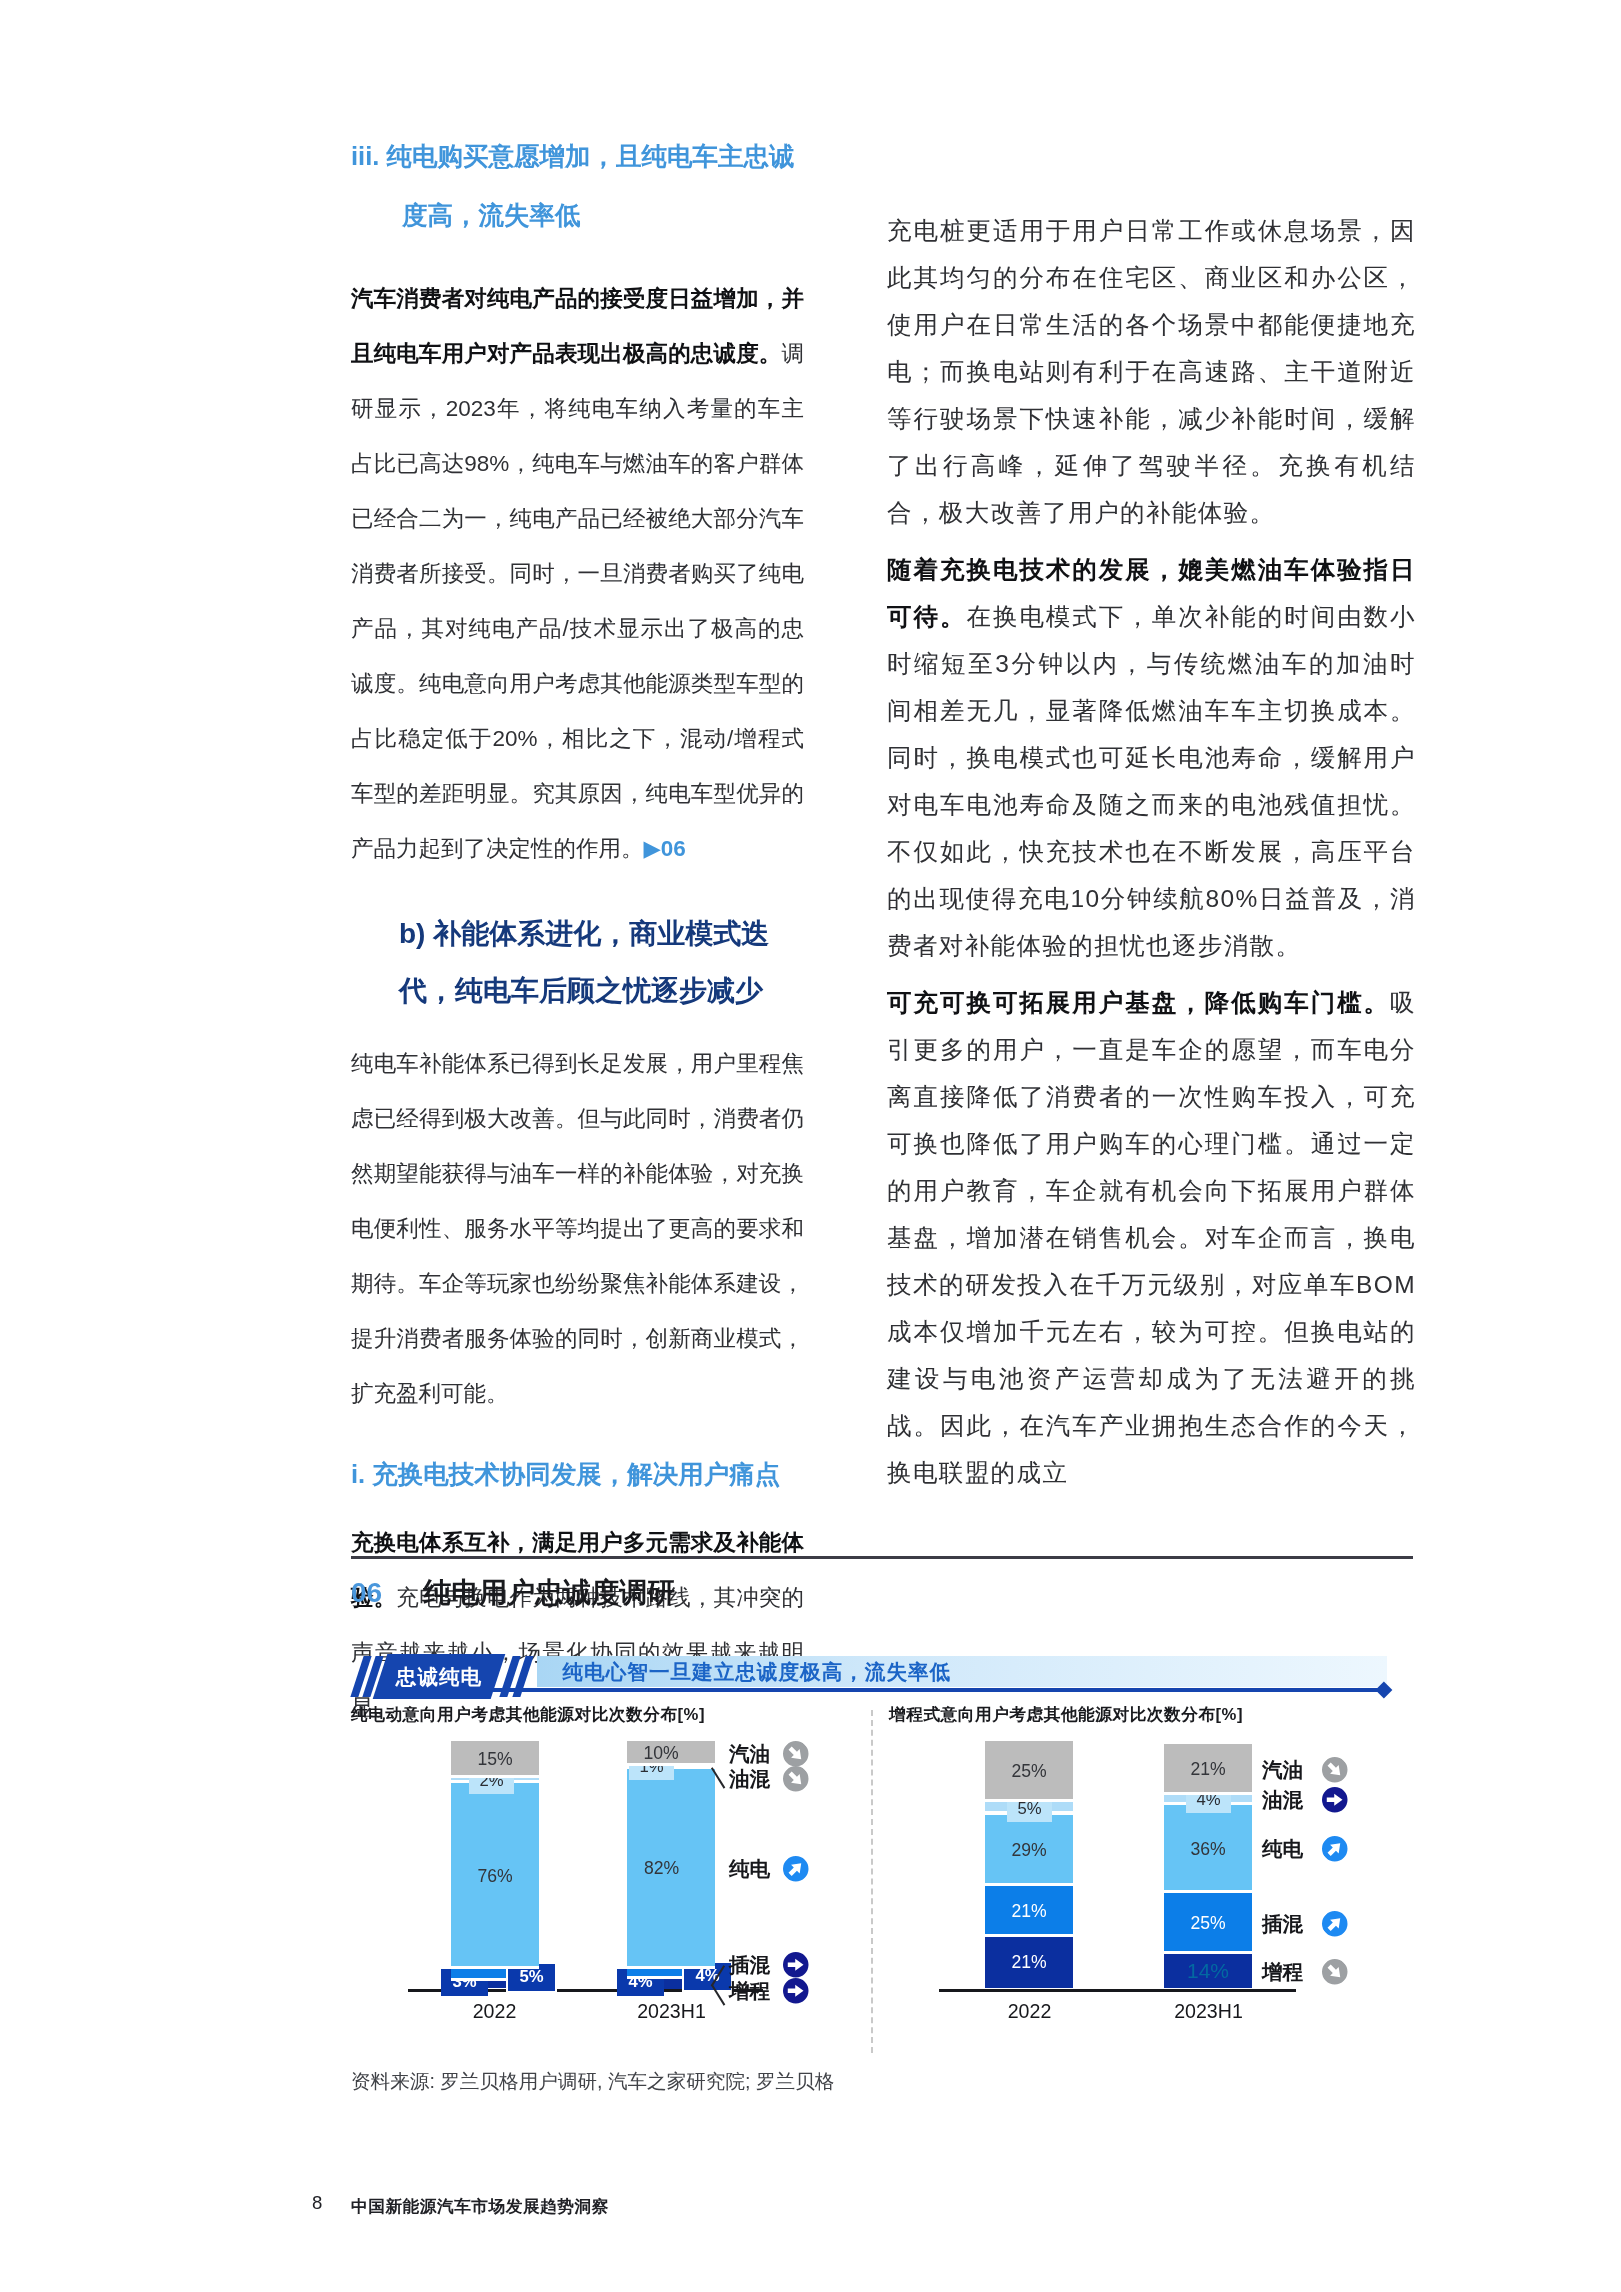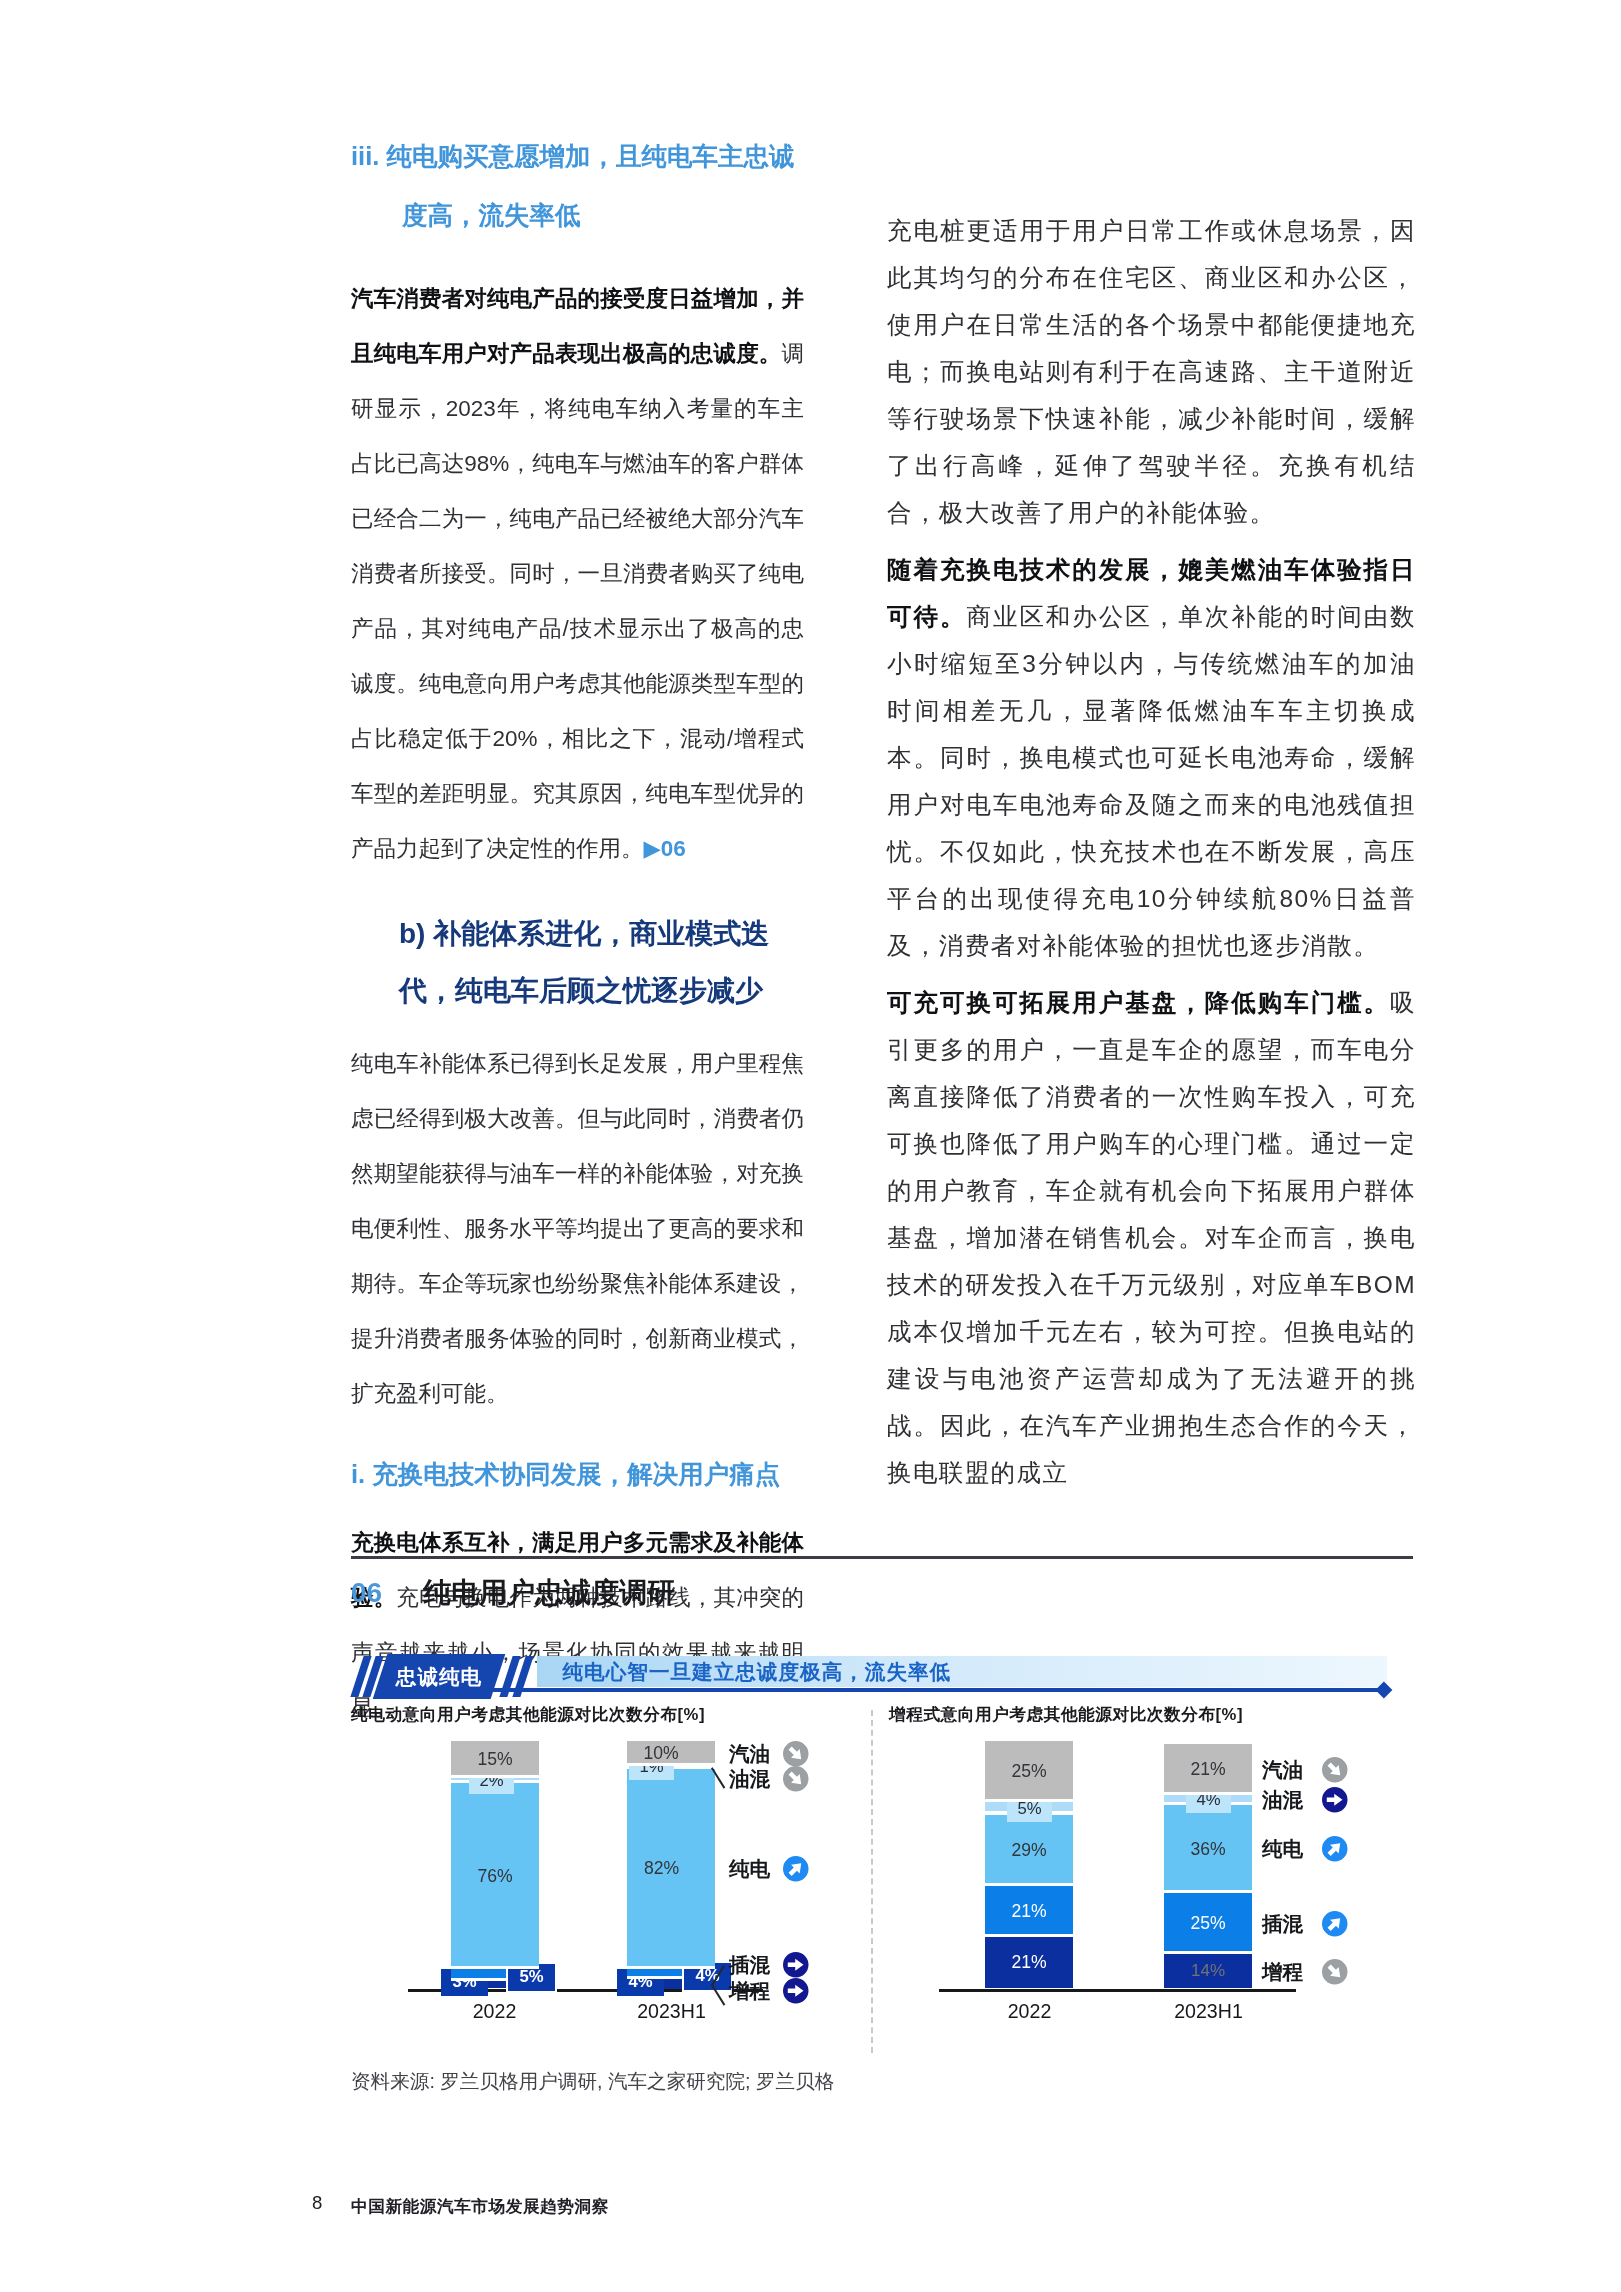--- a/index.html
+++ b/index.html
@@ -65,21 +65,21 @@
     <h2 id="heading-iii" class="sub-heading">iii. 纯电购买意愿增加，且纯电车主忠诚度高，流失率低</h2>
     <p id="p1-left"><span class="lead">汽车消费者对纯电产品的接受度日益增加，并且纯电车用户对产品表现出极高的忠诚度。</span><span>调研显示，2023年，将纯电车纳入考量的车主占比已高达98%，纯电车与燃油车的客户群体已经合二为一，纯电产品已经被绝大部分汽车消费者所接受。同时，一旦消费者购买了纯电产品，其对纯电产品/技术显示出了极高的忠诚度。纯电意向用户考虑其他能源类型车型的占比稳定低于20%，相比之下，混动/增程式车型的差距明显。究其原因，纯电车型优异的产品力起到了决定性的作用。</span><span class="ref">▶06</span></p>
     <h2 id="heading-b" class="major-heading">b) 补能体系进化，商业模式迭代，纯电车后顾之忧逐步减少</h2>
     <p id="p2-left"><span>纯电车补能体系已得到长足发展，用户里程焦虑已经得到极大改善。但与此同时，消费者仍然期望能获得与油车一样的补能体验，对充换电便利性、服务水平等均提出了更高的要求和期待。车企等玩家也纷纷聚焦补能体系建设，提升消费者服务体验的同时，创新商业模式，扩充盈利可能。</span></p>
     <h2 id="heading-i" class="sub-heading">i. 充换电技术协同发展，解决用户痛点</h2>
     <p id="p3-left"><span class="lead">充换电体系互补，满足用户多元需求及补能体验。</span><span>充电与换电作为两种技术路线，其冲突的声音越来越小，场景化协同的效果越来越明显。</span></p>
   </div>
 
   <div id="col-right" class="col">
     <p><span>充电桩更适用于用户日常工作或休息场景，因此其均匀的分布在住宅区、商业区和办公区，使用户在日常生活的各个场景中都能便捷地充电；而换电站则有利于在高速路、主干道附近等行驶场景下快速补能，减少补能时间，缓解了出行高峰，延伸了驾驶半径。充换有机结合，极大改善了用户的补能体验。</span></p>
-    <p id="p2-right"><span class="lead">随着充换电技术的发展，媲美燃油车体验指日可待。</span><span>商业区和办公区，单次补能的时间由数小时缩短至3分钟以内，与传统燃油车的加油时间相差无几，显著降低燃油车车主切换成本。同时，换电模式也可延长电池寿命，缓解用户对电车电池寿命及随之而来的电池残值担忧。不仅如此，快充技术也在不断发展，高压平台的出现使得充电10分钟续航80%日益普及，消费者对补能体验的担忧也逐步消散。</span></p>
+    <p id="p2-right"><span class="lead">随着充换电技术的发展，媲美燃油车体验指日可待。</span><span>在换电模式下，单次补能的时间由数小时缩短至3分钟以内，与传统燃油车的加油时间相差无几，显著降低燃油车车主切换成本。同时，换电模式也可延长电池寿命，缓解用户对电车电池寿命及随之而来的电池残值担忧。不仅如此，快充技术也在不断发展，高压平台的出现使得充电10分钟续航80%日益普及，消费者对补能体验的担忧也逐步消散。</span></p>
     <p id="p3-right"><span class="lead">可充可换可拓展用户基盘，降低购车门槛。</span><span>吸引更多的用户，一直是车企的愿望，而车电分离直接降低了消费者的一次性购车投入，可充可换也降低了用户购车的心理门槛。通过一定的用户教育，车企就有机会向下拓展用户群体基盘，增加潜在销售机会。对车企而言，换电技术的研发投入在千万元级别，对应单车BOM成本仅增加千元左右，较为可控。但换电站的建设与电池资产运营却成为了无法避开的挑战。因此，在汽车产业拥抱生态合作的今天，换电联盟的成立</span></p>
   </div>
 
   <div id="fig-rule" class="abs"></div>
   <div id="fig-head" class="abs">
     <span id="fig-number">06</span><span id="fig-title">纯电用户忠诚度调研</span>
   </div>
 
   <div class="slash" style="left:357px;top:1656px;height:41px;"></div>
   <div class="slash" style="left:369px;top:1656px;height:41px;"></div>
@@ -166,21 +166,21 @@
       <div style="position: absolute; left: 985px; top: 1886px; width: 88px; height: 51px; background: rgb(12, 126, 232); box-shadow: rgb(255, 255, 255) 0px -2.9px 0px 0px inset;"></div>
       <div style="position: absolute; left: 985px; top: 1886px; width: 88px; height: 51px; display: flex; align-items: center; justify-content: center; font-size: 17.6px; color: rgb(255, 255, 255);">21%</div>
       <div style="position: absolute; left: 985px; top: 1815px; width: 88px; height: 71px; background: rgb(102, 196, 245); box-shadow: rgb(255, 255, 255) 0px -2.9px 0px 0px inset;"></div>
       <div style="position: absolute; left: 985px; top: 1815px; width: 88px; height: 71px; display: flex; align-items: center; justify-content: center; font-size: 17.6px; color: rgb(51, 53, 58);">29%</div>
       <div style="position: absolute; left: 985px; top: 1802px; width: 88px; height: 12.3px; background: rgb(174, 220, 248); box-shadow: rgb(255, 255, 255) 0px -2.9px 0px 0px inset;"></div>
       <div style="position: absolute; left: 1007px; top: 1796px; width: 45px; height: 25.5px; display: flex; align-items: center; justify-content: center; background: rgb(188, 228, 250); font-size: 16.7px; color: rgb(43, 45, 51);">5%</div>
       <div style="position: absolute; left: 985px; top: 1741px; width: 88px; height: 61px; background: rgb(188, 188, 188); box-shadow: rgb(255, 255, 255) 0px -2.9px 0px 0px inset;"></div>
       <div style="position: absolute; left: 985px; top: 1741px; width: 88px; height: 61px; display: flex; align-items: center; justify-content: center; font-size: 17.6px; color: rgb(51, 53, 58);">25%</div>
       <div style="position: absolute; left: 956px; top: 2000px; width: 147px; text-align: center; font-size: 19.6px; color: rgb(23, 24, 28);">2022</div>
       <div style="position: absolute; left: 1164px; top: 1954px; width: 88px; height: 34px; background: rgb(11, 47, 159);"></div>
-      <div style="position: absolute; left: 1164px; top: 1954px; width: 88px; height: 34px; display: flex; align-items: center; justify-content: center; font-size: 17px; color: #737373;">14%</div>
+      <div style="position: absolute; left: 1164px; top: 1954px; width: 88px; height: 34px; display: flex; align-items: center; justify-content: center; font-size: 21px; color: #0369a1;">14%</div>
       <div style="position: absolute; left: 1164px; top: 1893px; width: 88px; height: 61px; background: rgb(12, 126, 232); box-shadow: rgb(255, 255, 255) 0px -2.9px 0px 0px inset;"></div>
       <div style="position: absolute; left: 1164px; top: 1893px; width: 88px; height: 61px; display: flex; align-items: center; justify-content: center; font-size: 17.6px; color: rgb(255, 255, 255);">25%</div>
       <div style="position: absolute; left: 1164px; top: 1805px; width: 88px; height: 88px; background: rgb(102, 196, 245); box-shadow: rgb(255, 255, 255) 0px -2.9px 0px 0px inset;"></div>
       <div style="position: absolute; left: 1164px; top: 1805px; width: 88px; height: 88px; display: flex; align-items: center; justify-content: center; font-size: 17.6px; color: rgb(51, 53, 58);">36%</div>
       <div style="position: absolute; left: 1164px; top: 1795px; width: 88px; height: 9.8px; background: rgb(174, 220, 248); box-shadow: rgb(255, 255, 255) 0px -2.9px 0px 0px inset;"></div>
       <div style="position: absolute; left: 1186px; top: 1787px; width: 45px; height: 25.5px; display: flex; align-items: center; justify-content: center; background: rgb(188, 228, 250); font-size: 16.7px; color: rgb(43, 45, 51);">4%</div>
       <div style="position: absolute; left: 1164px; top: 1744px; width: 88px; height: 51px; background: rgb(188, 188, 188); box-shadow: rgb(255, 255, 255) 0px -2.9px 0px 0px inset;"></div>
       <div style="position: absolute; left: 1164px; top: 1744px; width: 88px; height: 51px; display: flex; align-items: center; justify-content: center; font-size: 17.6px; color: rgb(51, 53, 58);">21%</div>
       <div style="position: absolute; left: 1135px; top: 2000px; width: 147px; text-align: center; font-size: 19.6px; color: rgb(23, 24, 28);">2023H1</div>
       <div style="position: absolute; left: 1262px; top: 1756px; font-size: 20.6px; font-weight: 700; color: rgb(23, 24, 28);">汽油</div>

